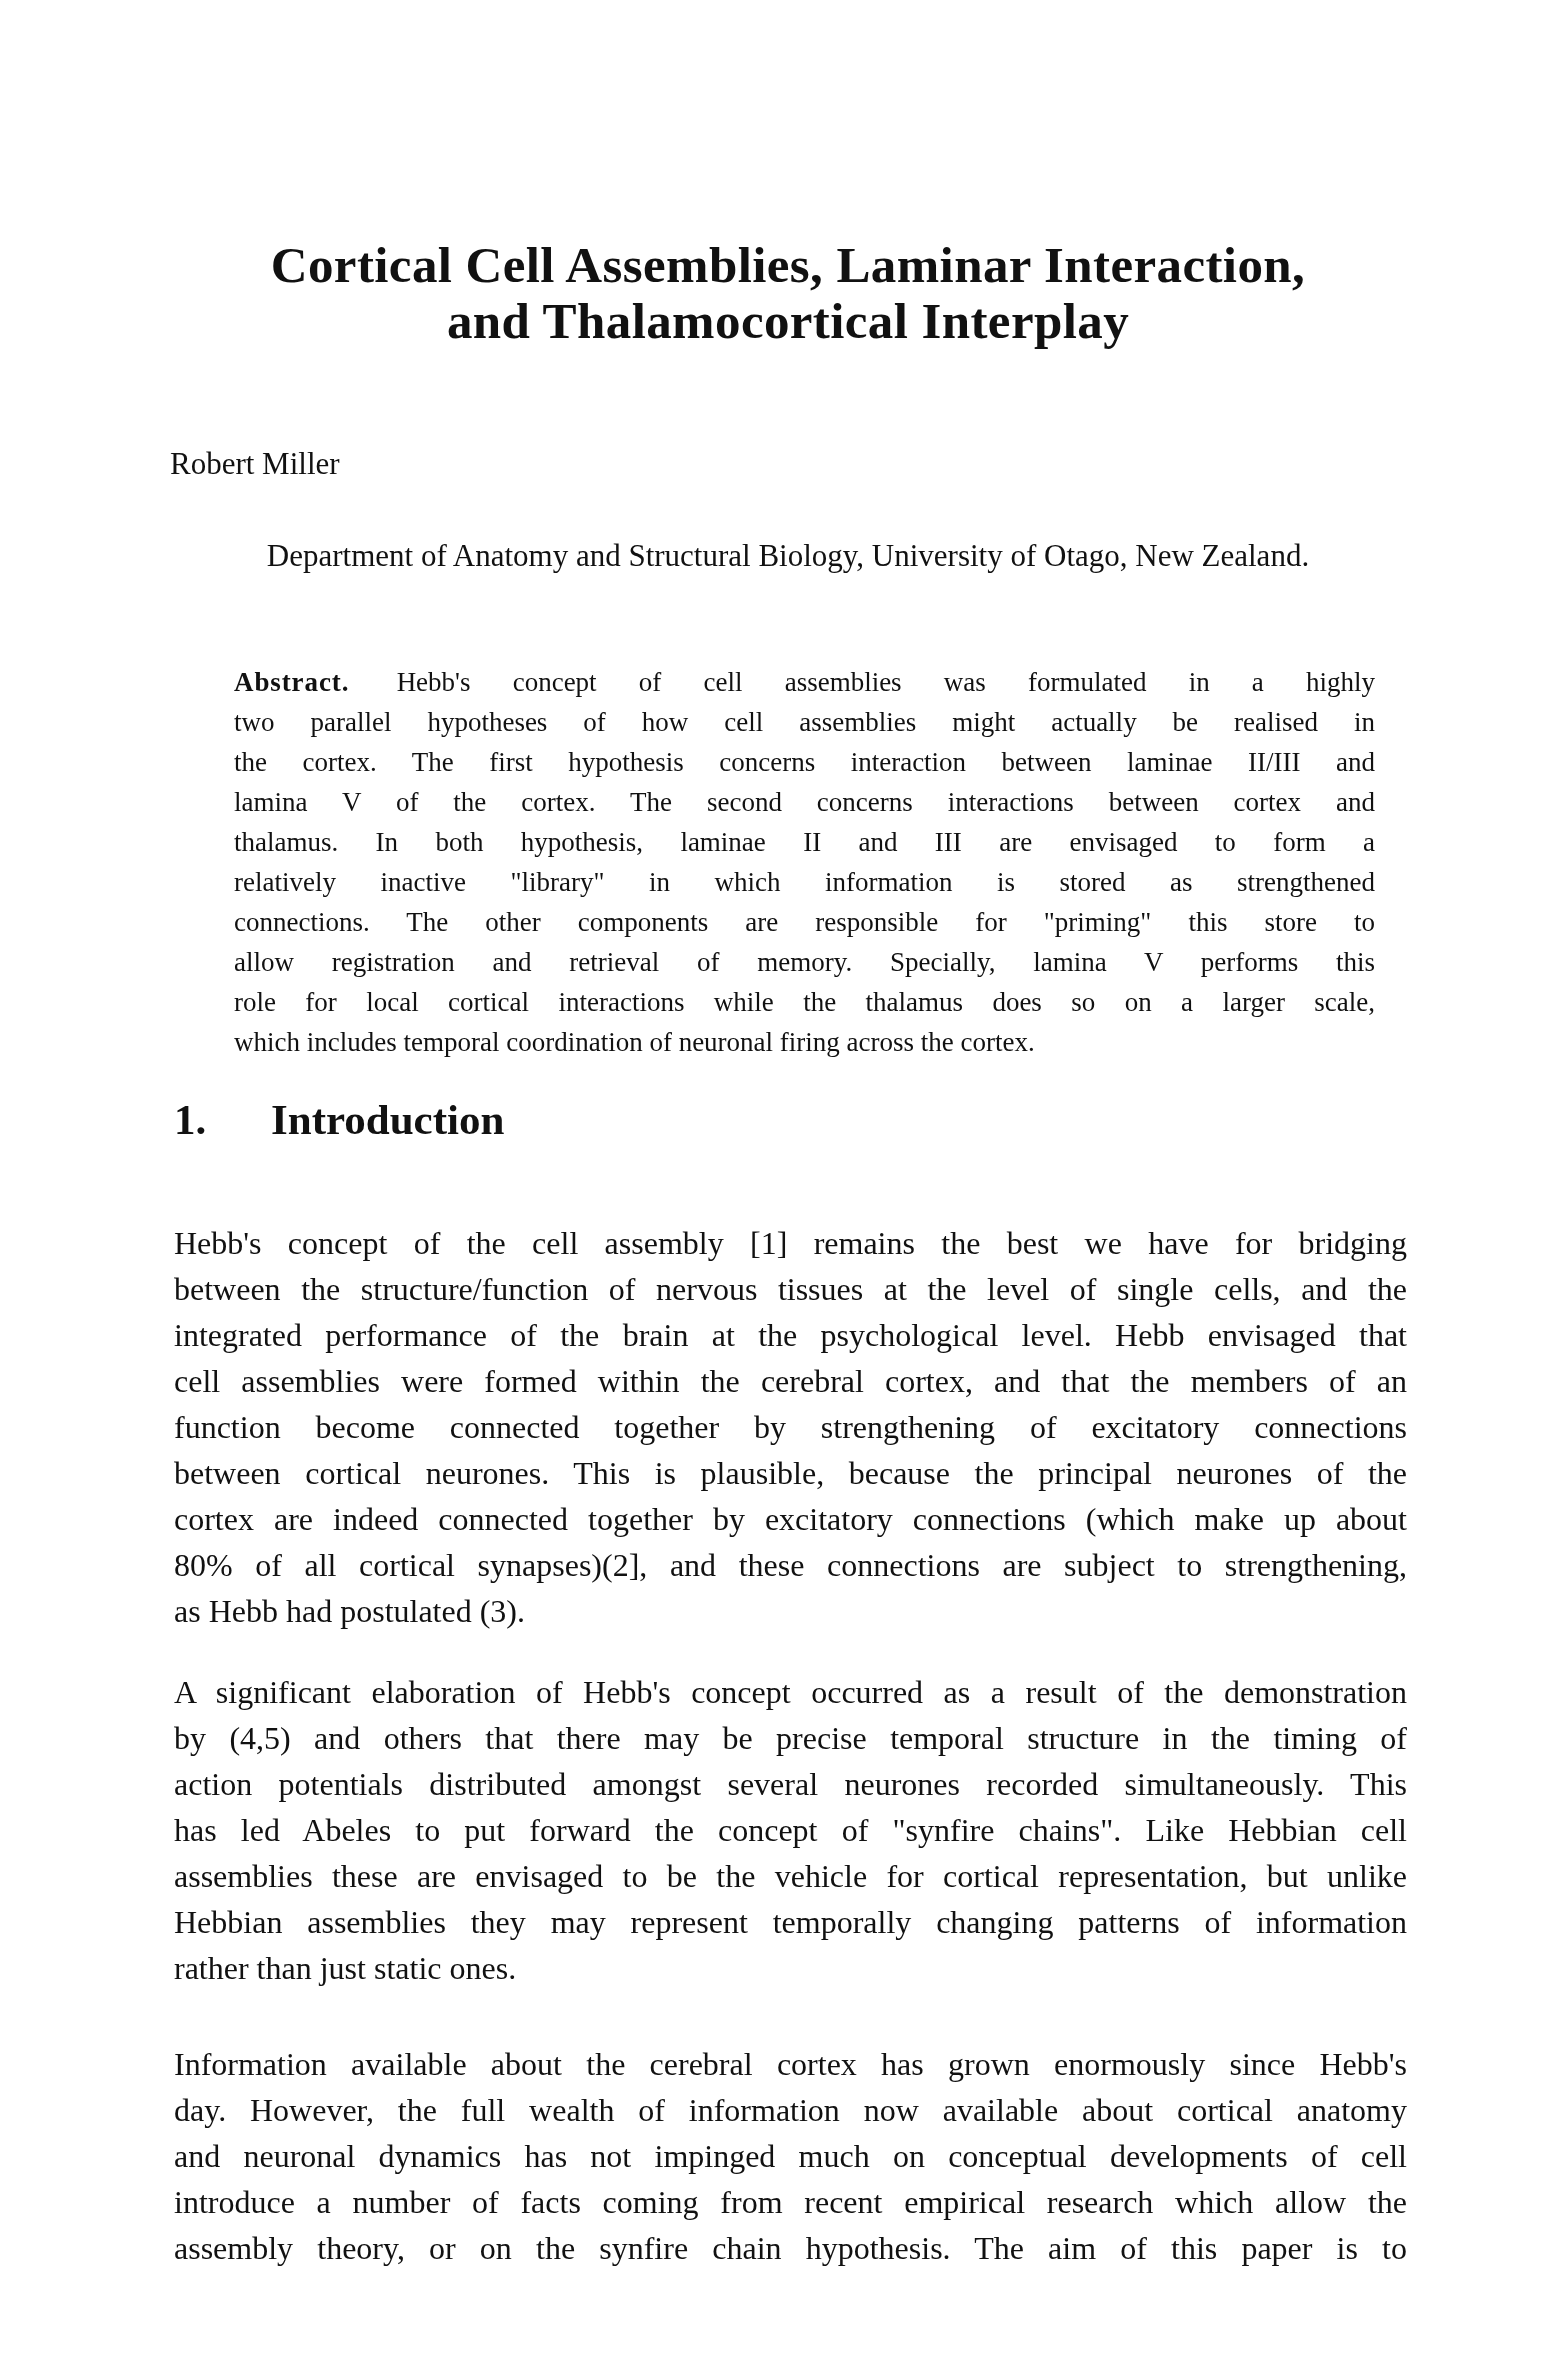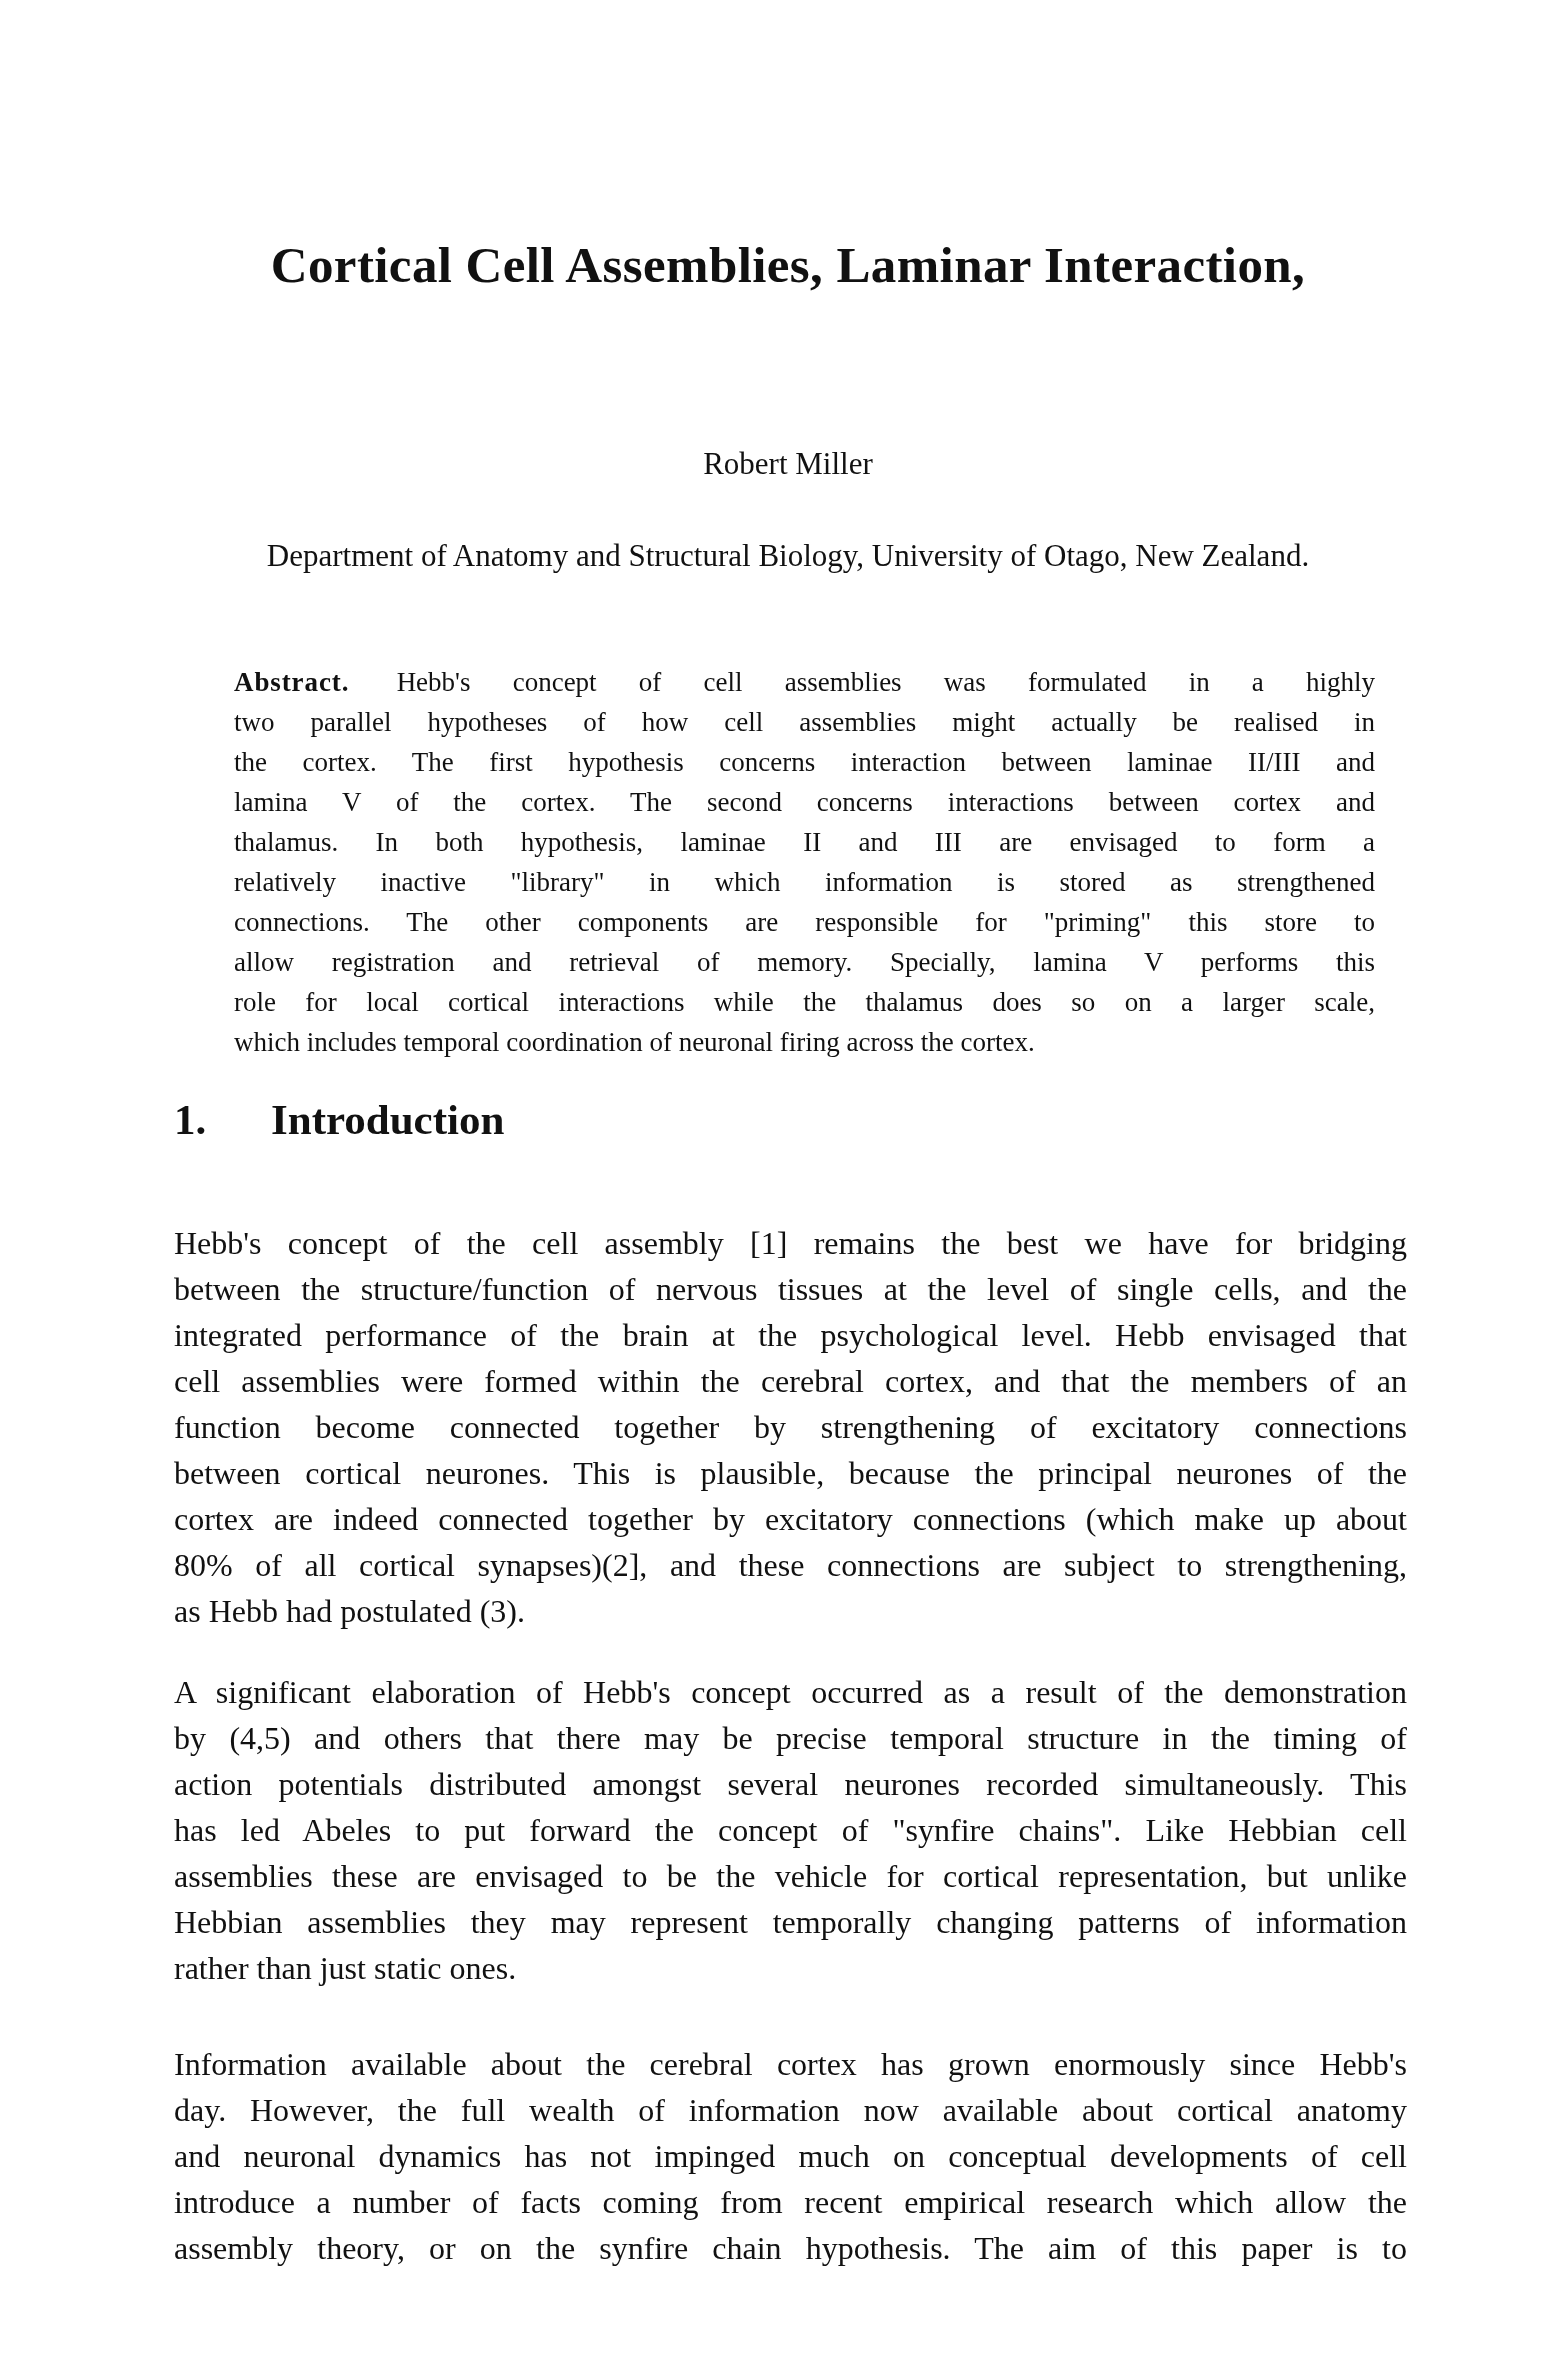--- a/index.html
+++ b/index.html
@@ -1,36 +1,37 @@
 <!DOCTYPE html>
 <html style="font-size:13.6px"><head>
 <meta charset="utf-8">
 <style>
   html, body { margin: 0; padding: 0; background: #ffffff; }
   body { width: 1563px; height: 2366px; position: relative; overflow: hidden; color: #111; font-family: "Liberation Serif", "DejaVu Serif", serif; }
   .page { position: absolute; left: 0; top: 0; width: 1563px; height: 1722px; }
   .title { position: absolute; left: 170px; width: 1236px; top: 237px; text-align: center; font-weight: bold; font-size: 51px; line-height: 56px; letter-spacing: 0.4px; }
-  .author { position: absolute; left: 170px; width: 1236px; top: 445px; text-align: center; font-size: 31px; line-height: 38px; }
+  .author { position: absolute; left: 170px; width: 1236px; top: 445px; text-align: left; font-size: 31px; line-height: 38px; }
   .affil { position: absolute; left: 170px; width: 1236px; top: 537px; text-align: center; font-size: 31px; line-height: 38px; }
   .abstract { position: absolute; left: 234px; width: 1141px; top: 662px; font-size: 27px; line-height: 40px; }
   .abstract .line, .para .line { display: block; text-align: justify; text-align-last: justify; white-space: nowrap; height: inherit; }
   .abstract .line.last, .para .line.last { text-align-last: left; }
   .abstract .label { font-weight: bold; font-family: "Liberation Serif", serif; letter-spacing: 0.9px; margin-right: 5.1px; }
   .heading { position: absolute; left: 174px; top: 1086px; font-size: 43px; line-height: 51px; font-weight: bold; margin-top: 8px; }
   .heading .num { display: inline-block; width: 97px; }
   .para { position: absolute; left: 174px; width: 1233px; font-size: 32px; line-height: 46px; }
   .line { overflow: hidden; }
 </style>
 </head>
 <body>
 
 <div class="page">
 
   <div class="title">
     <div>Cortical Cell Assemblies, Laminar Interaction,</div>
+    <div>and Thalamocortical Interplay</div>
   </div>
 
   <div class="author">Robert Miller</div>
 
   <div class="affil">Department of Anatomy and Structural Biology, University of Otago, New Zealand.</div>
 
   <div class="abstract">
     <span class="line"><span class="label">Abstract.</span> <span>Hebb's concept of cell assemblies was formulated in a highly</span></span>
     <span class="line">two parallel hypotheses of how cell assemblies might actually be realised in</span>
     <span class="line">the cortex. The first hypothesis concerns interaction between laminae II/III and</span>

